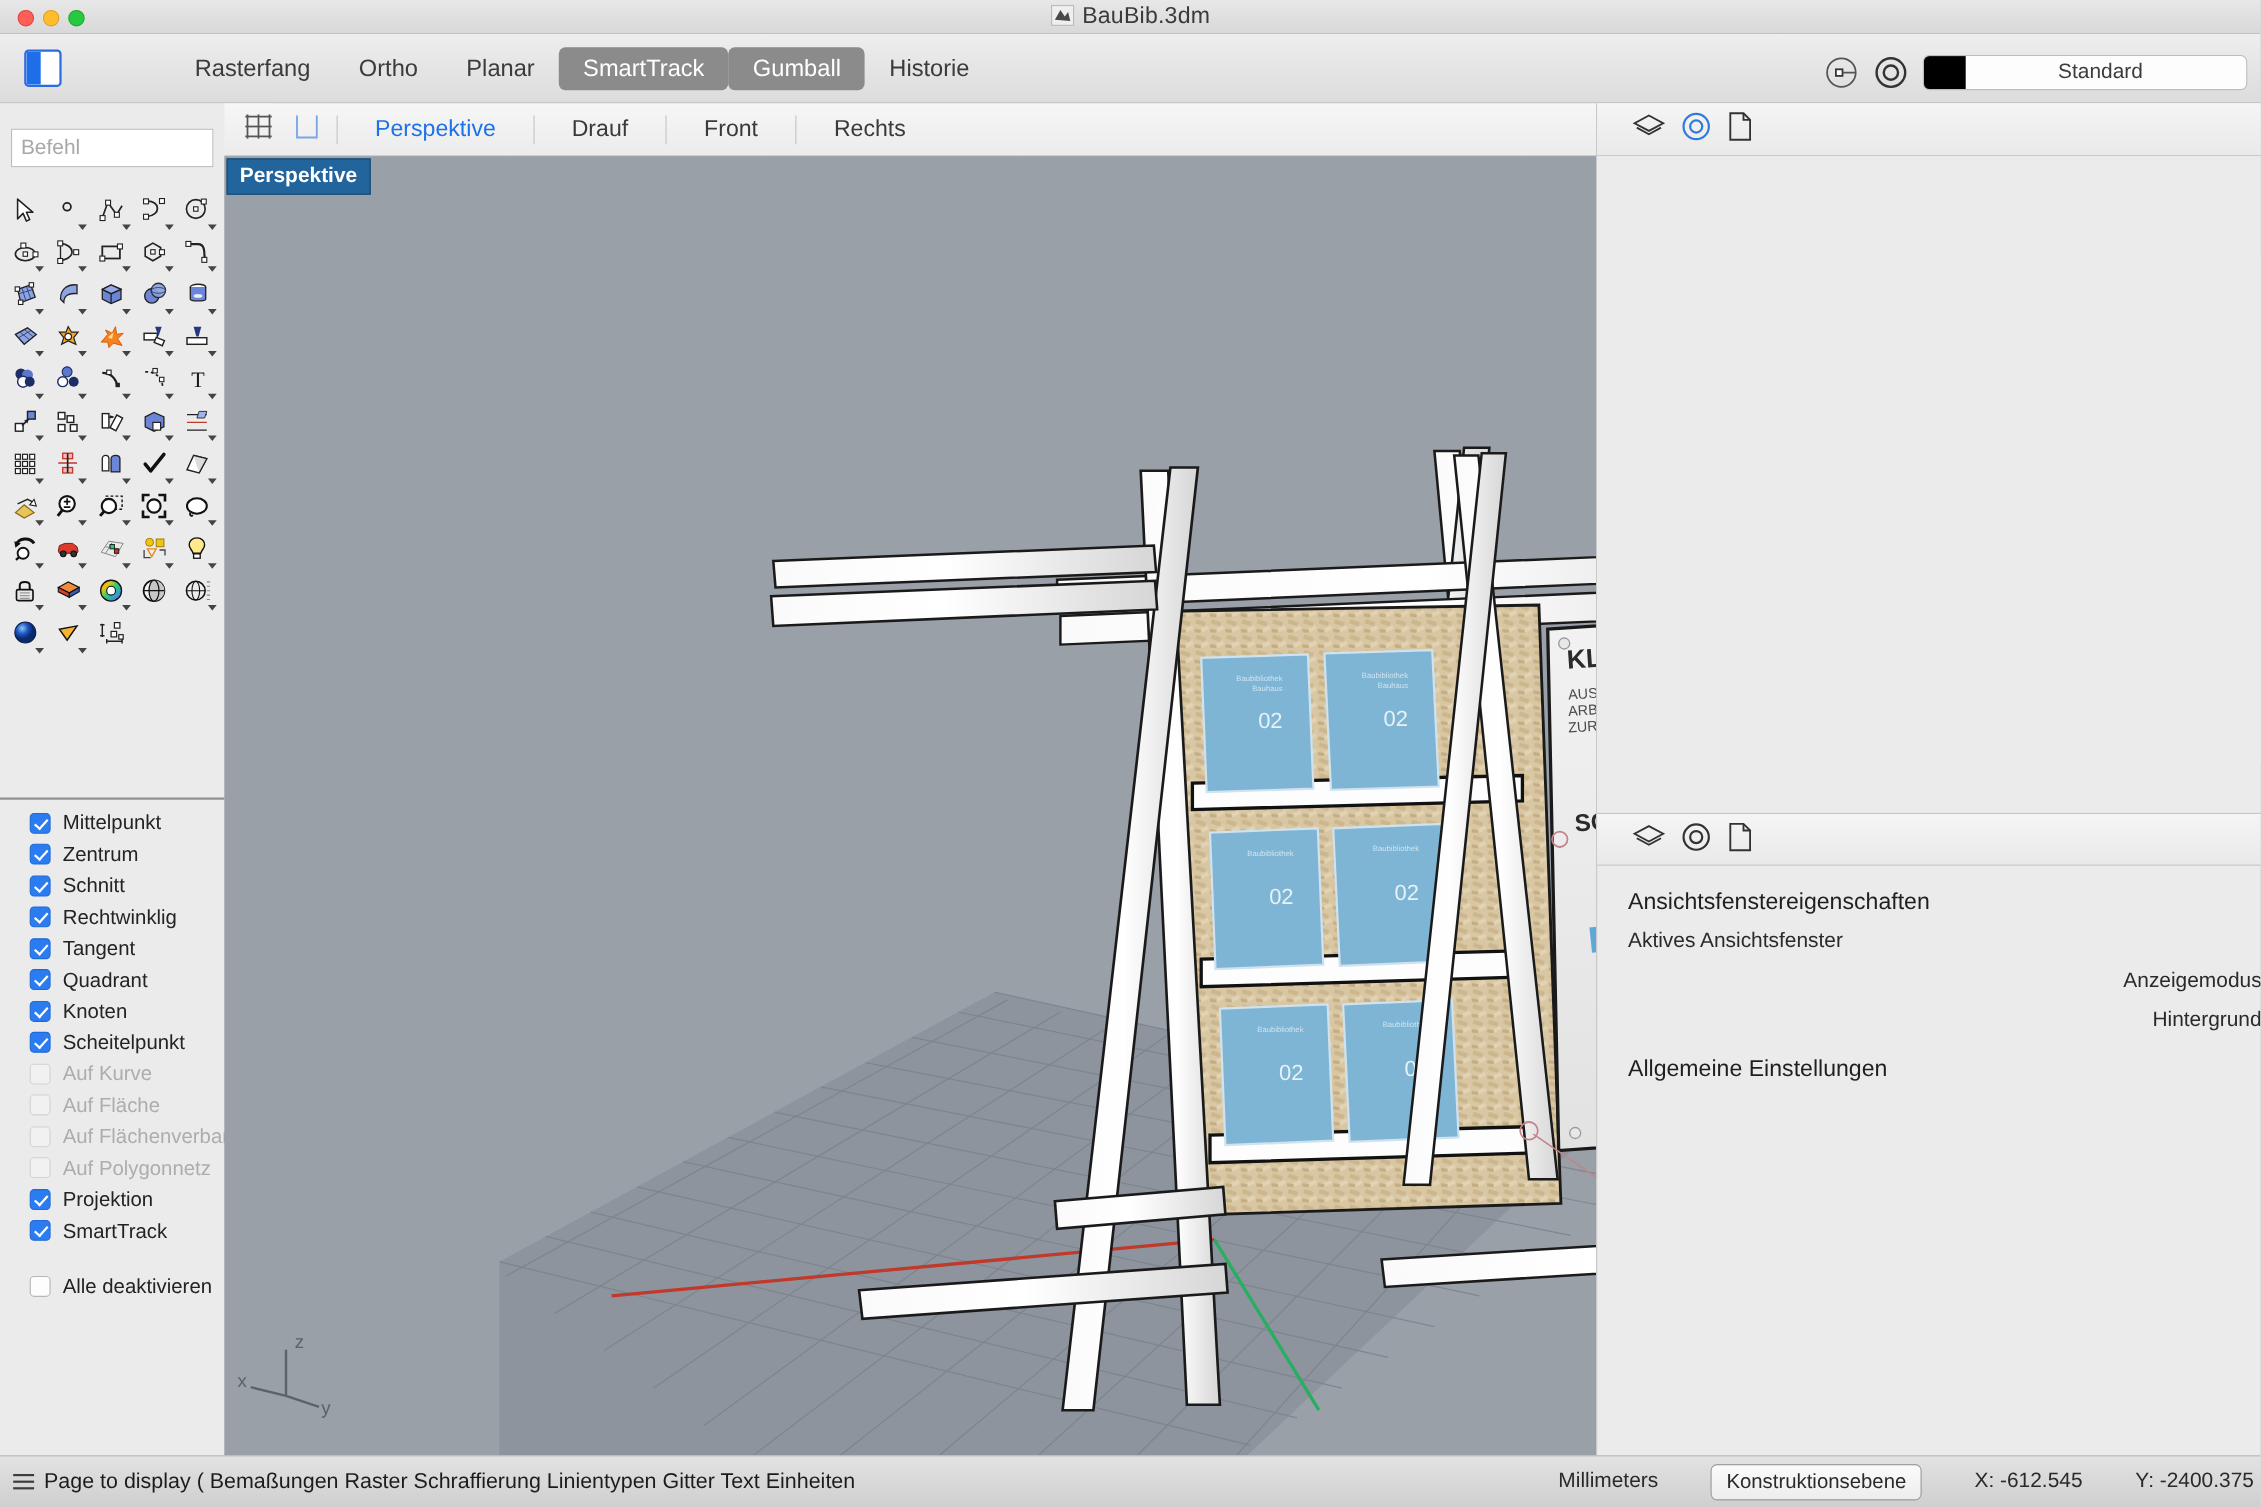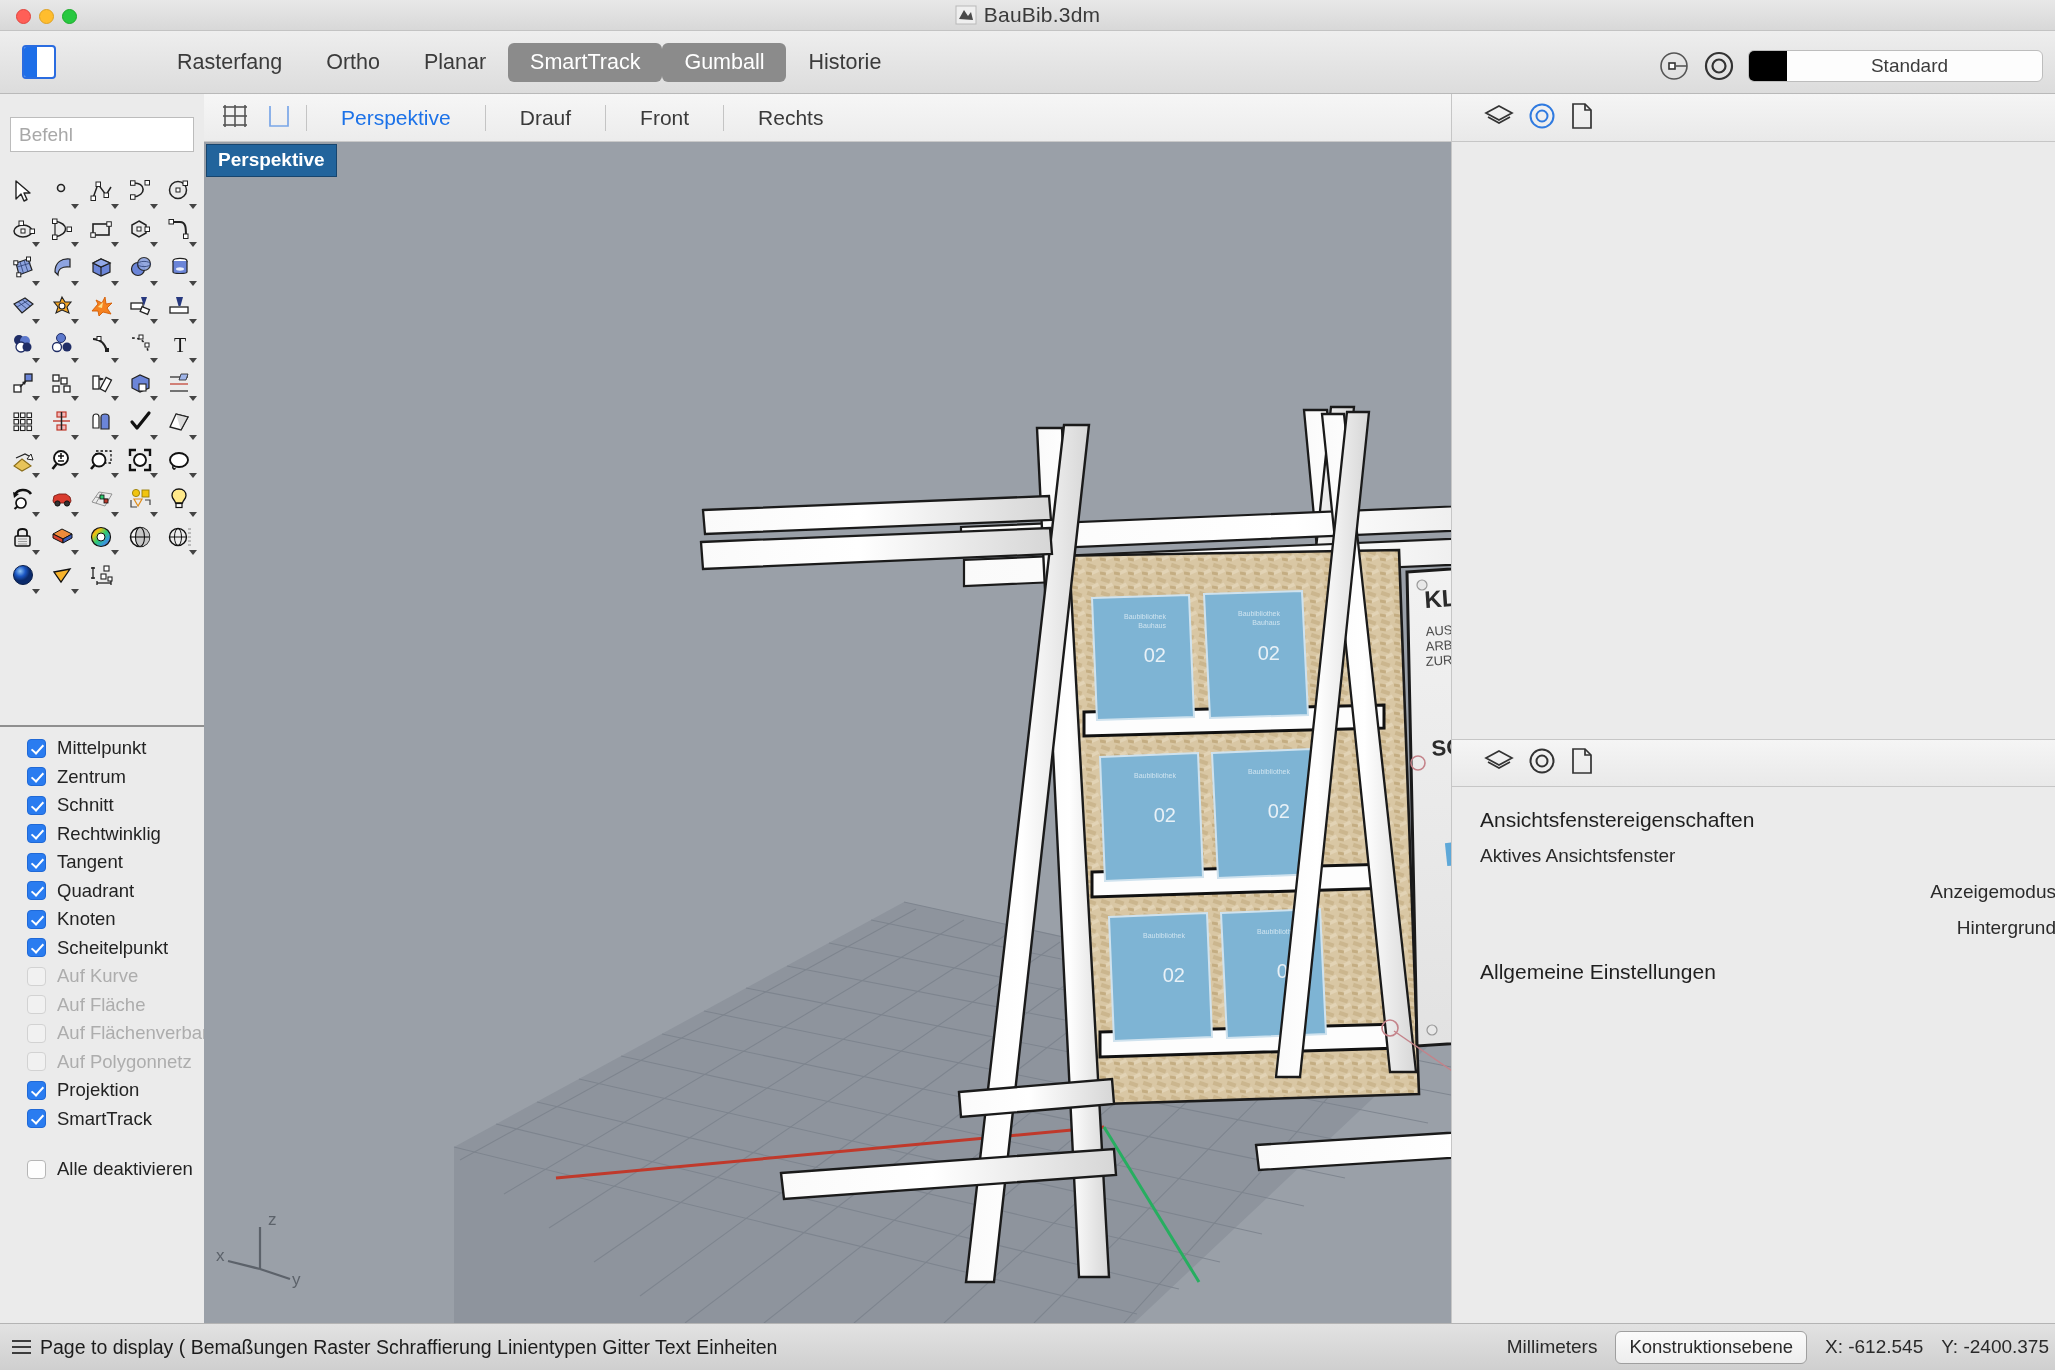--- a/index.html
+++ b/index.html
@@ -200,21 +200,21 @@
     background: linear-gradient(#e2e2e2, #cfcfcf);
     border-top: 1px solid #b4b4b4;
     display: flex; align-items: center;
   }
   .sb-left { display: flex; align-items: center; padding-left: 12px; gap: 9px; }
   .hamb { display: flex; flex-direction: column; gap: 3.5px; cursor: pointer; }
   .hamb i { display: block; width: 19px; height: 2.4px; background: #3c3c3c; }
   .sb-text { font-size: 19.5px; color: #1c1c1c; white-space: nowrap; }
   .sb-right {
     position: absolute; right: 0; display: flex; align-items: center;
-    gap: 18px; padding-right: 6px; margin-left: 16px;
+    gap: 48px; padding-right: 6px; margin-left: 16px;
   }
   .sb-unit { font-size: 19px; color: #2a2a2a; }
   .cplane-btn {
     border: 1px solid #9f9f9f; border-radius: 6px;
     background: linear-gradient(#fbfbfb,#ededed);
     padding: 4px 13px 5px; font-size: 18.5px; color: #2a2a2a;
     cursor: pointer; position: relative; white-space: nowrap;
   }
   .coord { font-size: 19px; color: #2a2a2a; white-space: nowrap; }
 </style>

